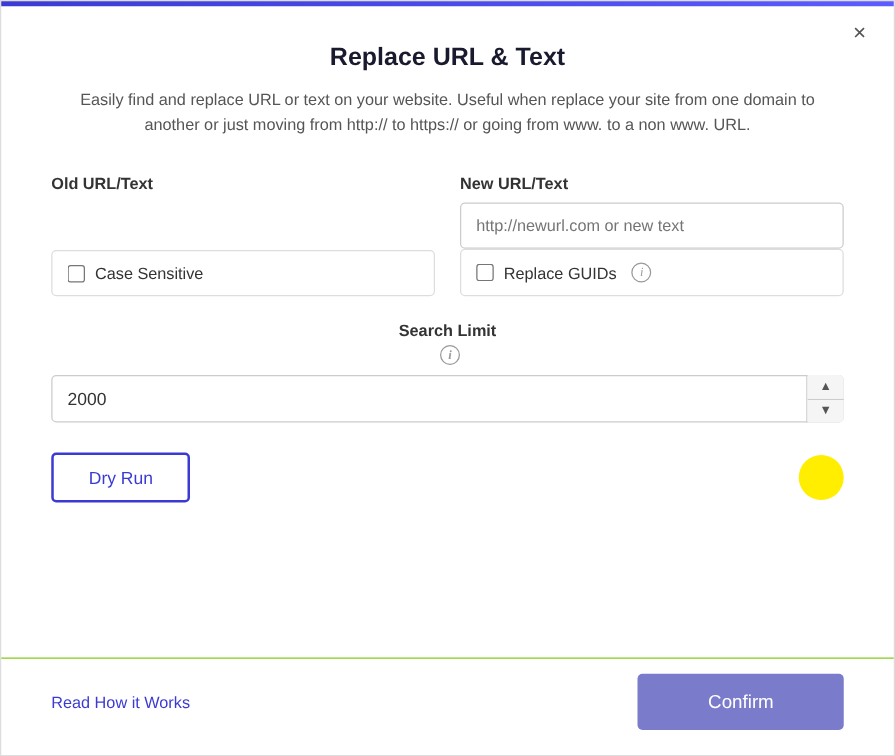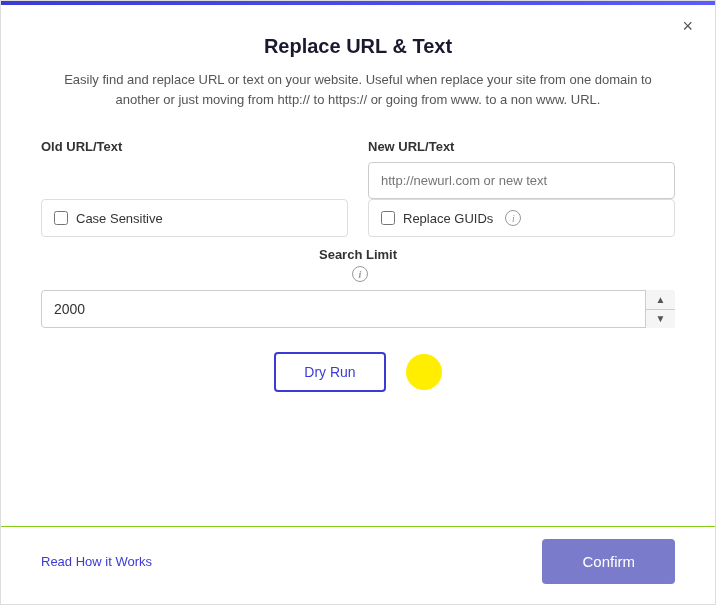--- a/index.html
+++ b/index.html
@@ -98,21 +98,22 @@
       border-radius: 4px;
       padding: 10px 12px;
       font-size: 13px;
       color: #a0a0c0;
       outline: none;
     }
 
     .checkbox-row {
       display: flex;
       gap: 20px;
-      margin-bottom: 10px;
+      margin-bottom: 20px;
+      align-items: flex-end;
     }
 
     .checkbox-group {
       flex: 1;
       display: flex;
       align-items: center;
       gap: 8px;
       border: 1px solid #ddd;
       border-radius: 4px;
       padding: 10px 12px;
@@ -203,21 +204,21 @@
       border-radius: 0 4px 0 0;
     }
 
     .spin-btn:last-child {
       border-radius: 0 0 4px 0;
     }
 
     .actions-row {
       display: flex;
       align-items: center;
-      justify-content: center;
+      justify-content: space-between;
       gap: 20px;
       margin-bottom: 20px;
       position: relative;
     }
 
     .dry-run-btn {
       border: 2px solid #3b3bd4;
       background: #fff;
       color: #3b3bd4;
       border-radius: 4px;
@@ -248,21 +249,21 @@
       color: #3b3bd4;
       text-decoration: none;
       cursor: pointer;
     }
 
     .confirm-btn {
       background: #7b7bcc;
       color: #fff;
       border: none;
       border-radius: 4px;
-      padding: 14px 40px;
+      padding: 14px 56px;
       font-size: 15px;
       cursor: pointer;
       font-weight: 500;
     }
   </style>
 </head>
 <body>
 
 <div class="dialog">
   <div class="top-bar"></div>

